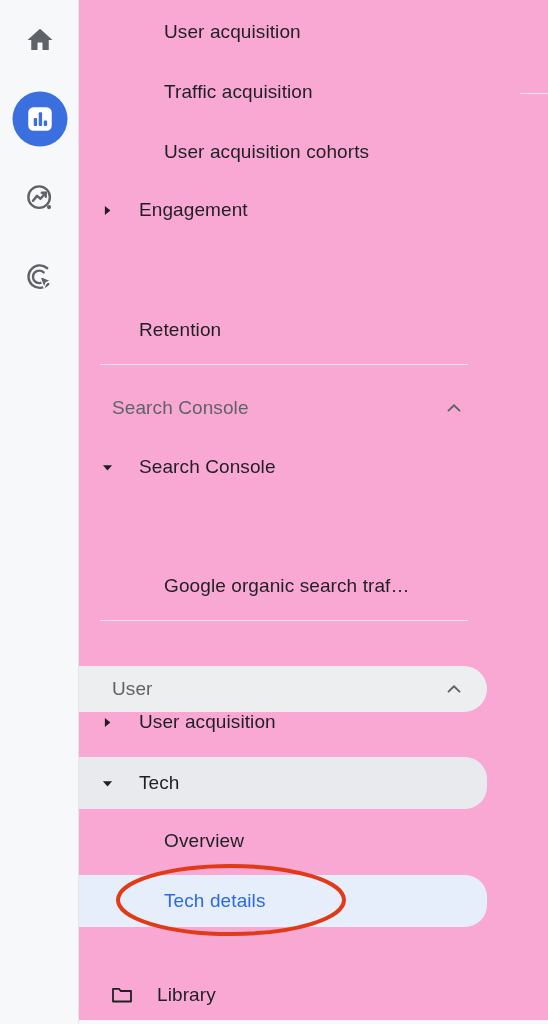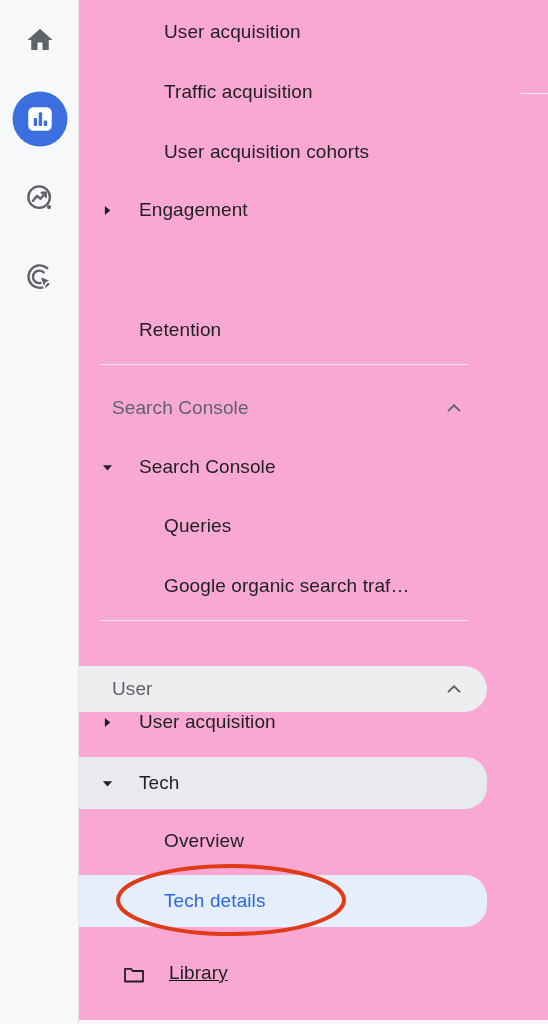--- a/index.html
+++ b/index.html
@@ -127,26 +127,25 @@
   .divider {
     position: absolute;
     left: 21px;
     width: 368px;
     height: 1px;
     background: #e5e7ea;
   }
 
   .lib-row {
     position: absolute;
-    left: 16px;
+    left: 4px;
     width: 408px;
     height: 44px;
     display: flex;
-    align-items: flex-start;
-    text-decoration: underline;
+    align-items: flex-end;
   }
   .lib-icon {
     position: absolute;
     left: 27px;
     width: 24px; height: 24px;
     display: flex; align-items: center; justify-content: center;
   }
   .lib-row .nav-label { padding-left: 74px; }
 
   
@@ -249,23 +248,20 @@
 
   <div class="nav-row lvl-top" style="top:445px">
     <span class="tri">
       <svg width="11" height="11" viewBox="0 0 10 10" fill="#1f2023">
           <path d="M0.8 2.9 L9.2 2.9 L5 7.8 Z"></path>
         </svg>
     </span>
     <span class="nav-label">Search Console</span>
   </div>
 
-  <div class="nav-row lvl-sub" style="top:504px">
-    <span class="nav-label">Queries</span>
-  </div>
 
   <div class="nav-row lvl-sub" style="top:564px">
     <span class="nav-label">Google organic search traf…</span>
   </div>
 
   <div class="divider" style="top:620px"></div>
 
   <div class="sec-header sec-shaded" style="top:666px">
     <span class="sec-label">User</span>
     <span class="chev">

